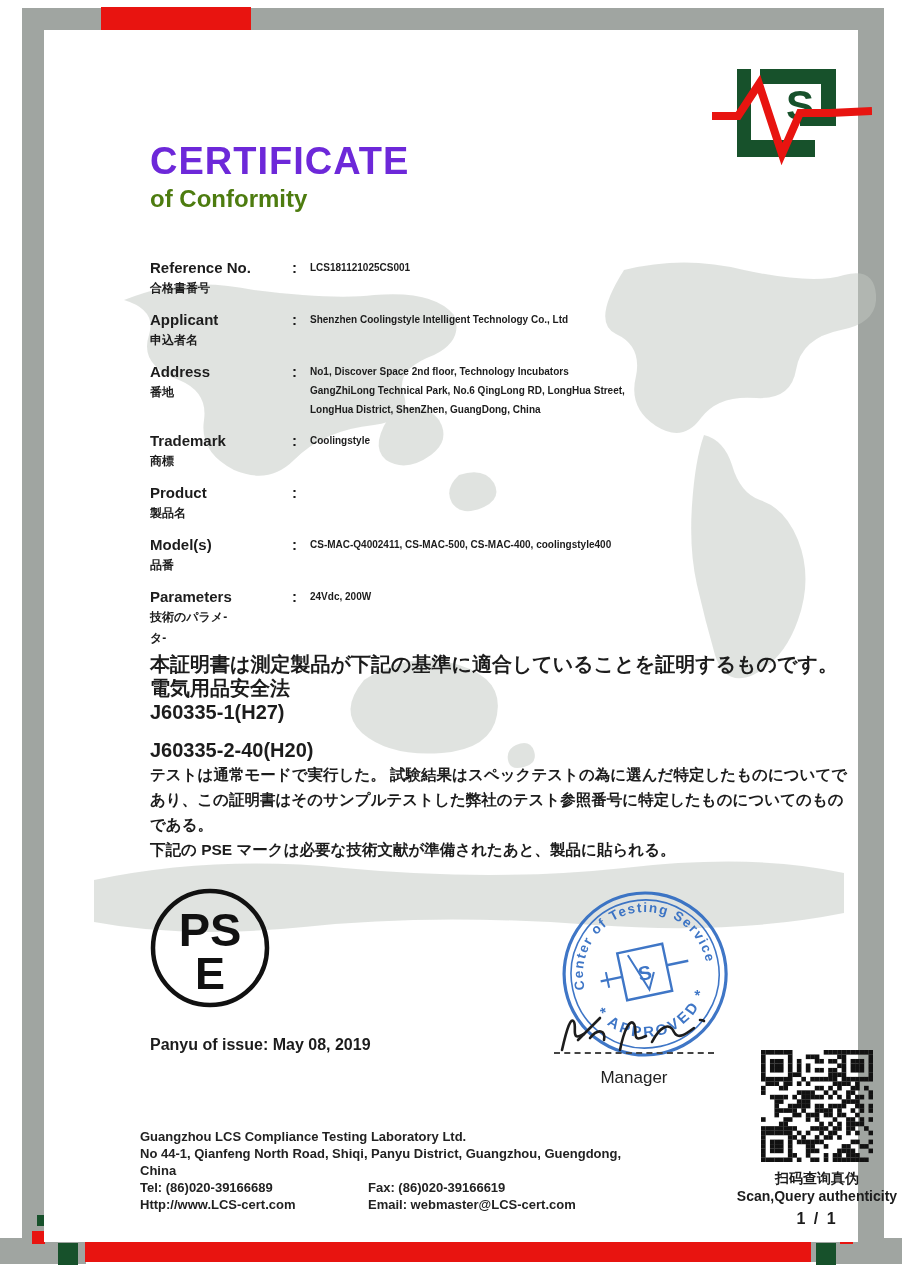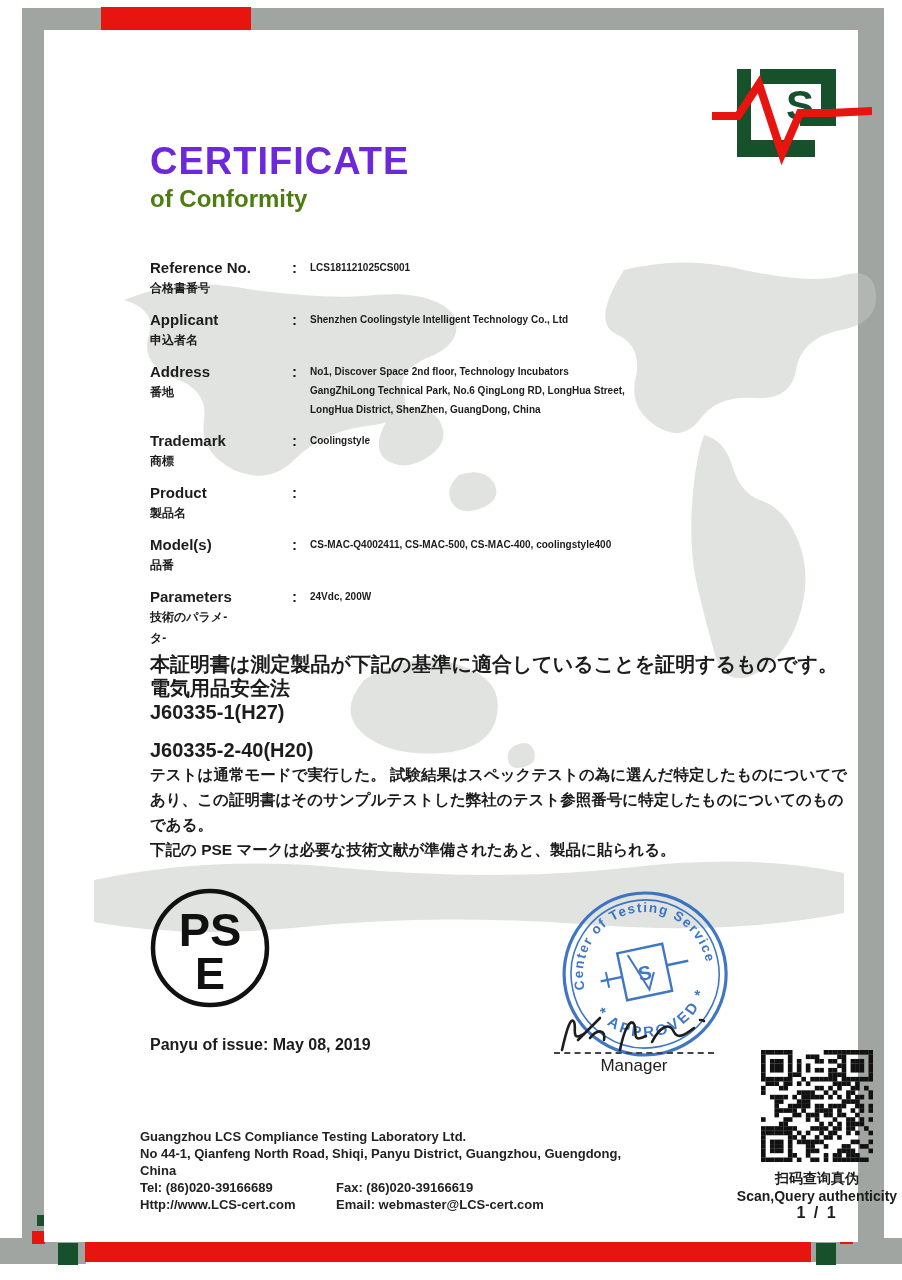--- a/index.html
+++ b/index.html
@@ -33,29 +33,29 @@
   .frow .val{font-weight:700;font-size:10px;line-height:19px;white-space:pre-line;}
   .jp{font-size:12px;}
   .standards{position:absolute;left:106px;top:622px;width:700px;font-size:20px;line-height:24px;}
   .standards .st{font-weight:700;}
   .stgap{height:14px;}
   .testnote{position:absolute;left:106px;top:732px;width:702px;font-size:15.5px;line-height:25px;font-weight:600;}
   .pse{position:absolute;left:104px;top:856px;}
   .stamp{position:absolute;left:506px;top:856px;width:190px;height:175px;}
   .sig{position:absolute;left:510px;top:978px;width:165px;}
   .sigline{border-bottom:2px dashed #444;width:160px;margin-top:-6px;}
-  .sigtitle{text-align:center;width:160px;font-size:17px;color:#222;margin-top:2px;}
+  .sigtitle{text-align:center;width:160px;font-size:17px;color:#222;margin-top:14px;}
   .dateline{position:absolute;left:106px;top:1006px;font-size:16px;font-weight:700;}
   .footer{position:absolute;left:96px;top:1098px;width:520px;font-size:13px;line-height:17px;font-weight:600;color:#222;}
-  .fcols{display:grid;grid-template-columns:196px 1fr;}
+  .fcols{display:grid;grid-template-columns:196px 1fr;gap:32px;}
   .qrblock{position:absolute;left:688px;top:1020px;width:170px;text-align:center;}
   .qr{display:inline-block;width:112px;height:112px;}
   .qrzh{font-size:14px;font-weight:700;margin-top:4px;}
   .qren{font-size:14px;font-weight:700;}
-  .pageno{font-size:16px;font-weight:700;letter-spacing:2px;}
+  .pageno{font-size:16px;font-weight:700;letter-spacing:2px;margin-top:6px;}
 </style>
 </head>
 <body>
 
 <div class="abs bar frame-top"></div>
 <div class="abs bar frame-left"></div>
 <div class="abs bar frame-right"></div>
 <div class="abs bar frame-bottom"></div>
 <div class="abs bar corner-bl"></div>
 <div class="abs bar corner-br"></div>

